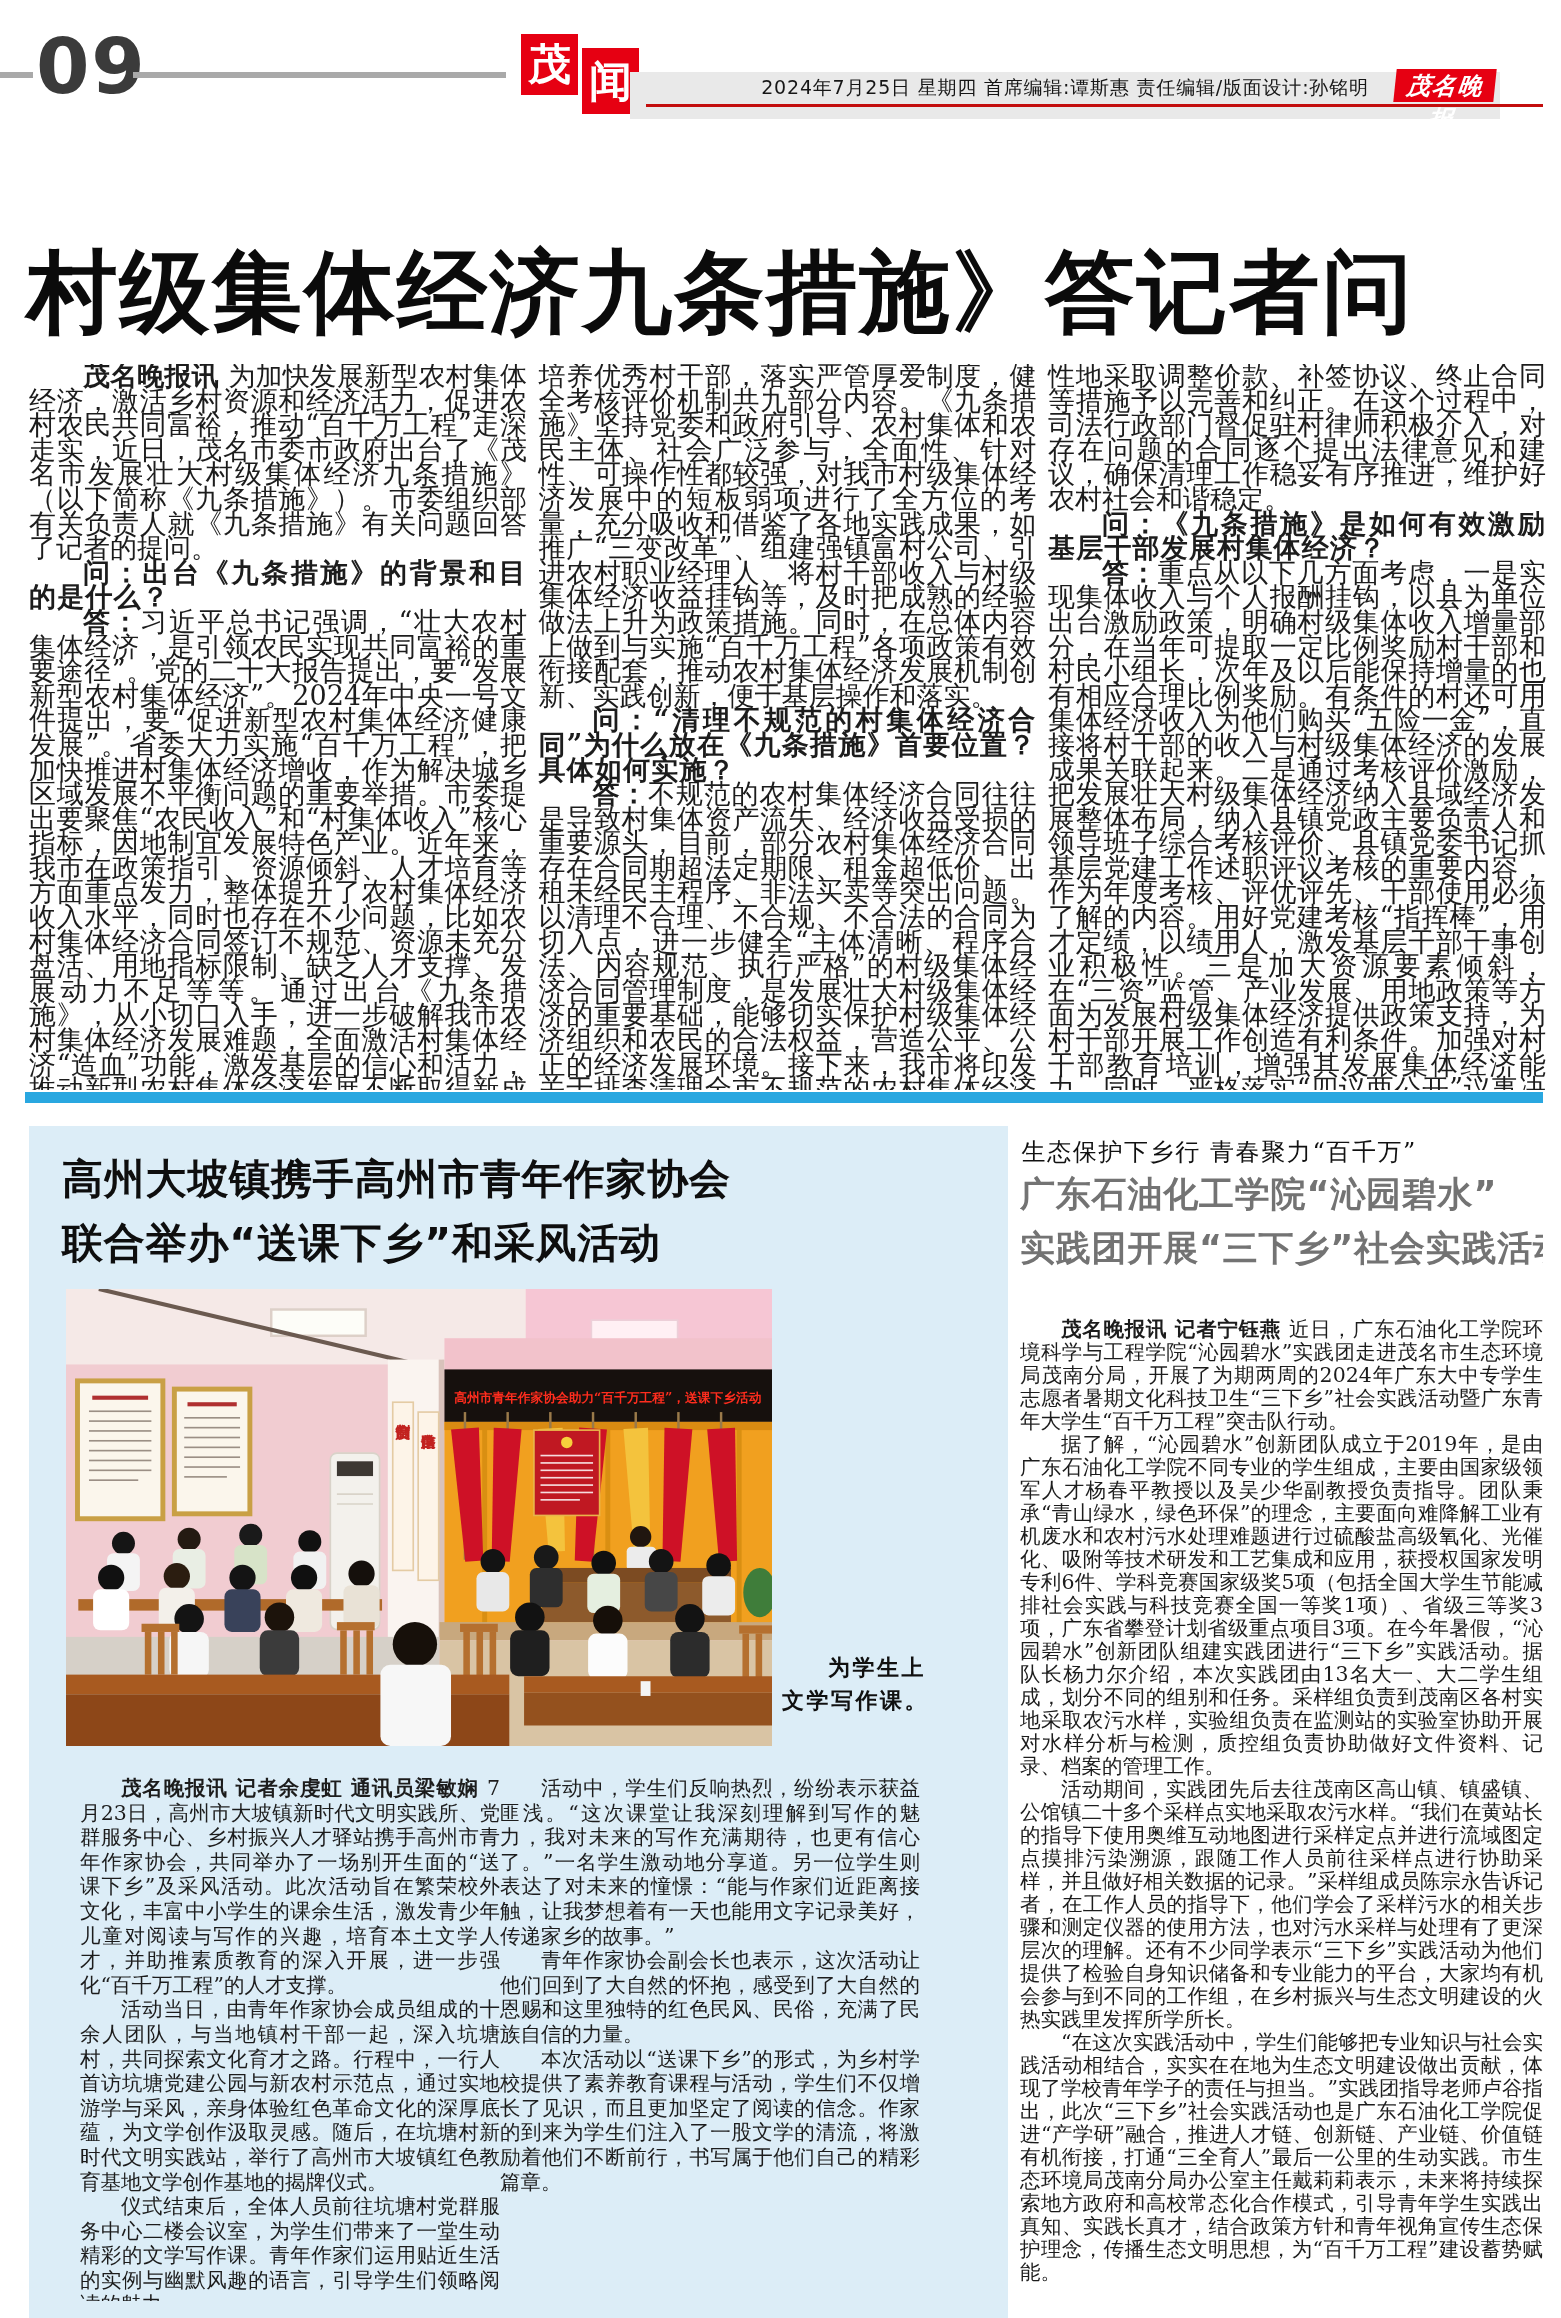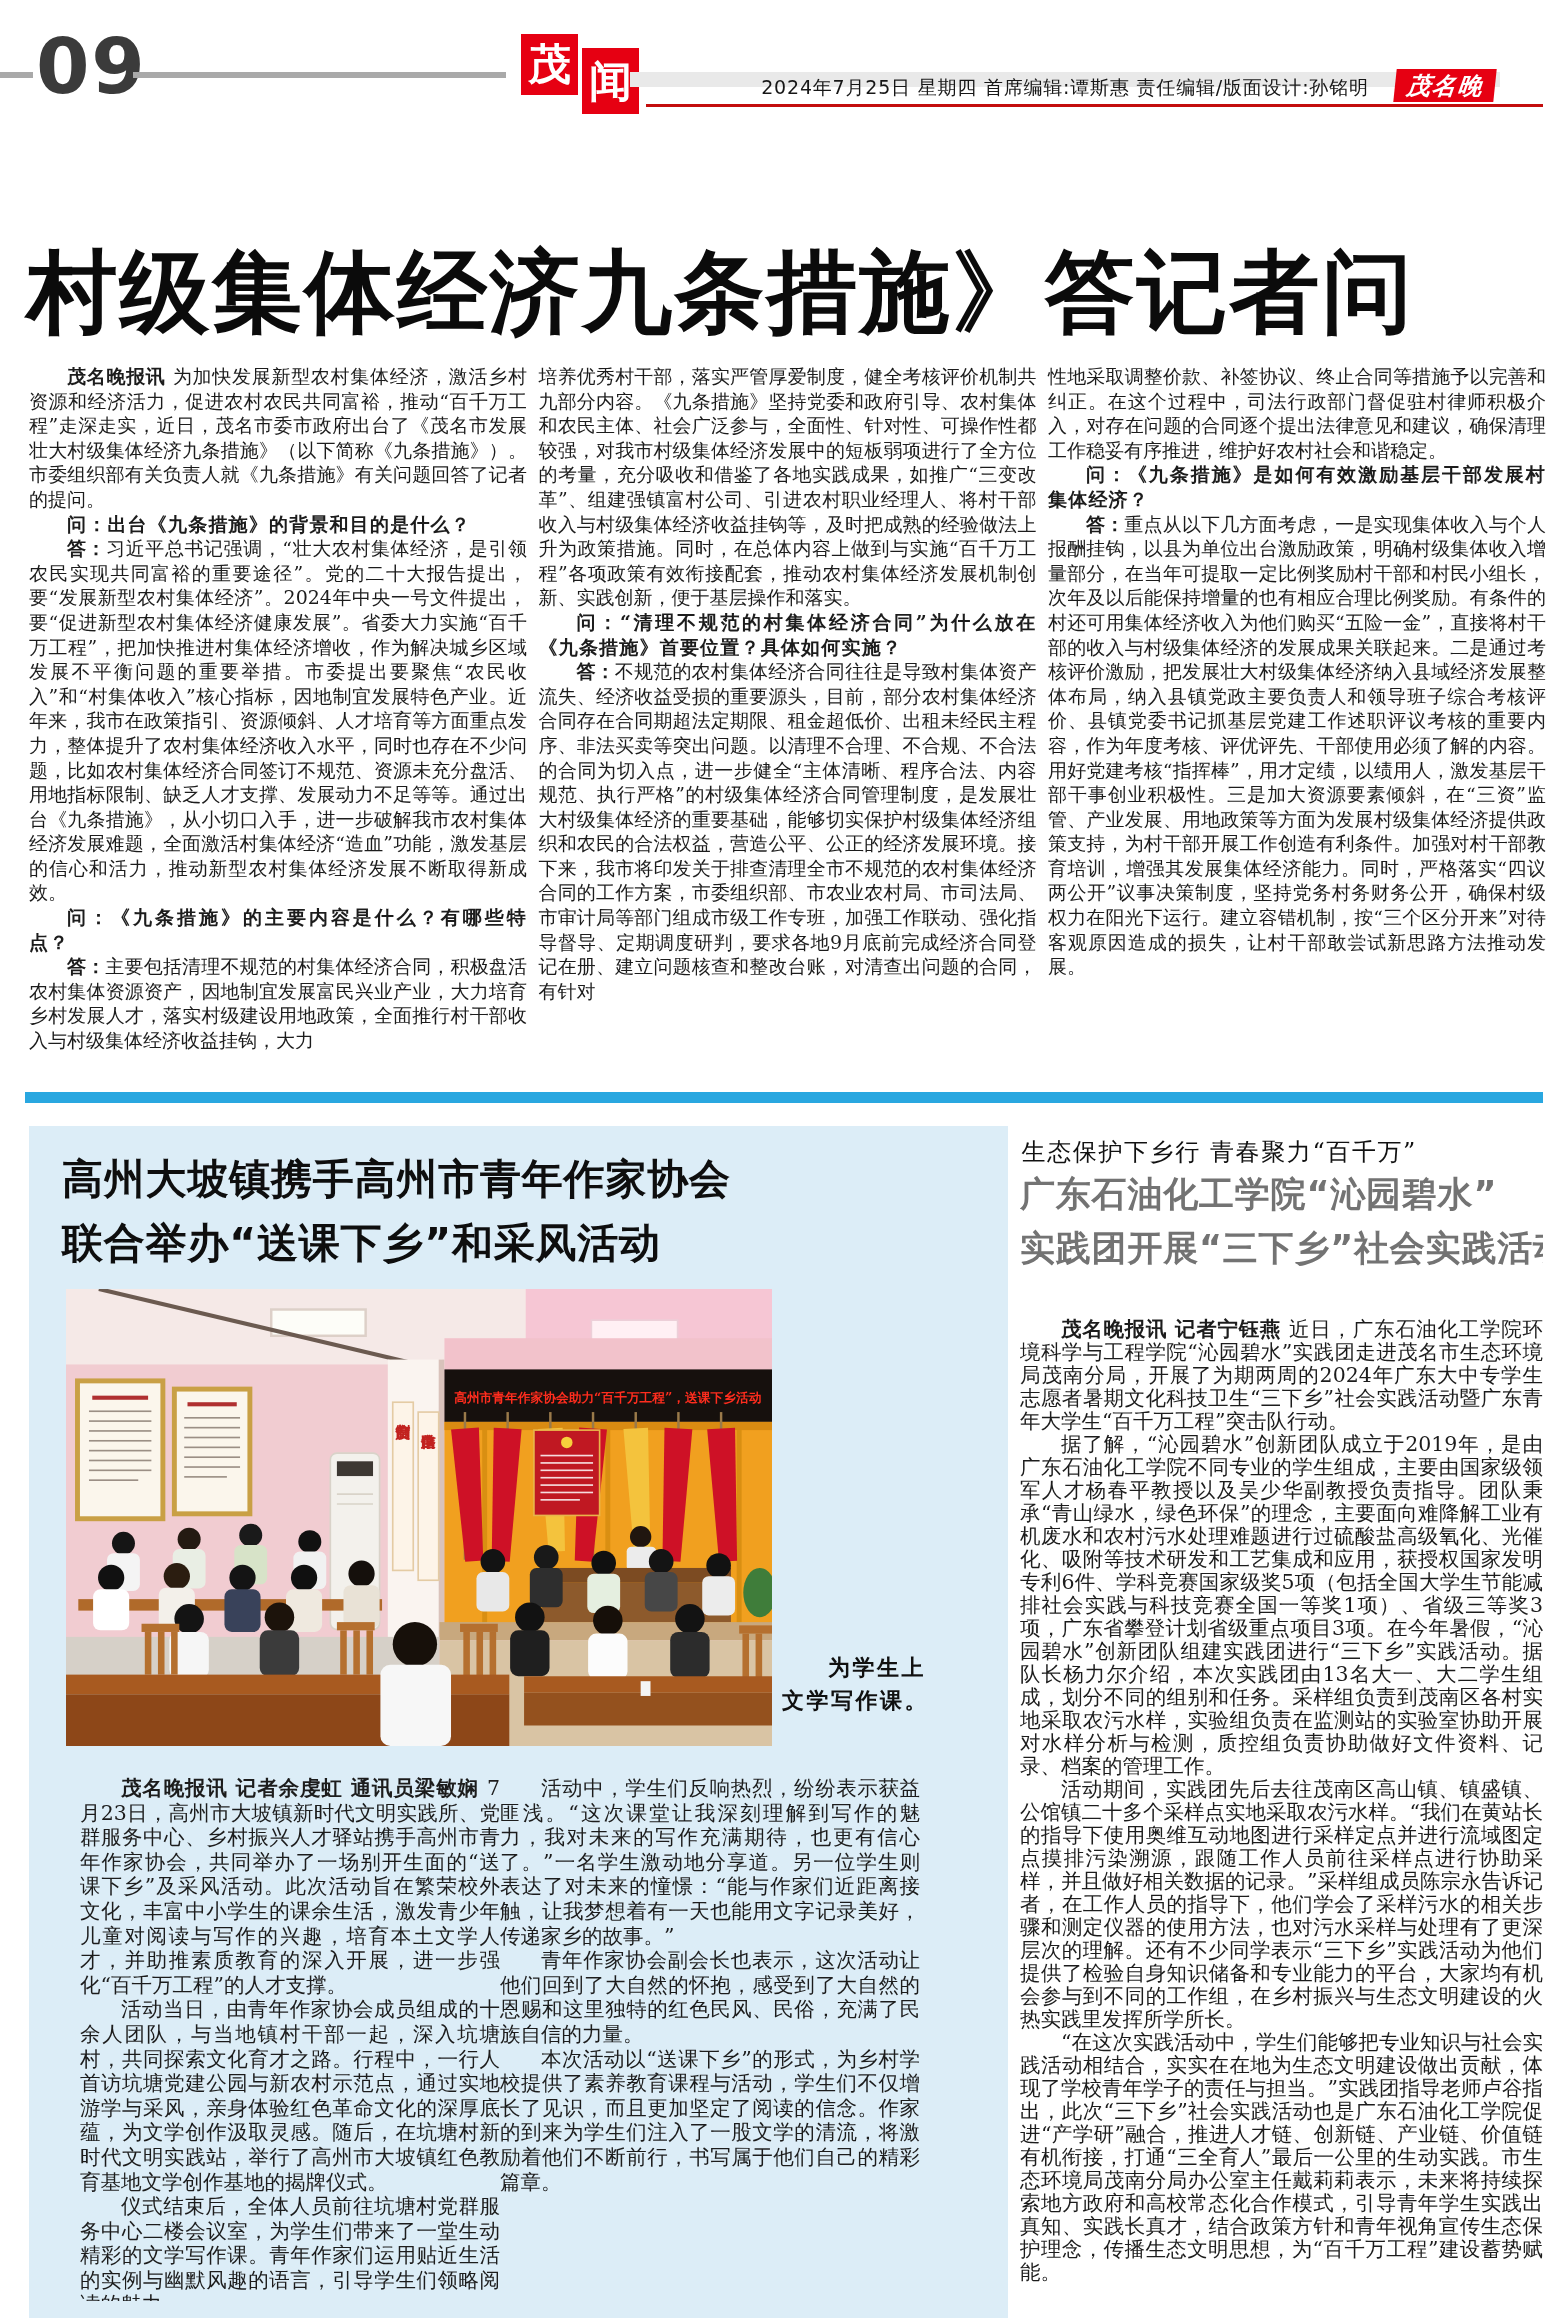--- a/index.html
+++ b/index.html
@@ -12,21 +12,21 @@
   .sec-box{background:#e60012;color:#fff;display:flex;align-items:center;justify-content:center;
            font:700 43px/1 "DejaVu Sans", sans-serif;}
   .date-bar{background:#e9e9e9;font:19px/31px "DejaVu Sans", sans-serif;text-align:center;color:#161616;letter-spacing:0.8px;}
   .red-rule{background:#c30d0d;}
   .masthead{background:#e60012;color:#fff;font:italic 700 24px/33px "DejaVu Serif", serif;
             text-align:center;letter-spacing:1.6px;transform:skewX(-6deg);}
   
   .headline{font:900 90px/98px "DejaVu Sans", sans-serif;color:#0b0b0b;letter-spacing:2.5px;white-space:nowrap;}
   
   .cols{display:flex;gap:11.5px;}
-  .col{flex:1;font-size:19px;line-height:24.6px;text-align:justify;color:#1c1c1c;}
+  .col{flex:1;font-size:27px;line-height:24.6px;text-align:justify;color:#1c1c1c;}
   .col p{margin:0;text-indent:2em;}
   p.noind{text-indent:0 !important;}
   .q{font-weight:700;letter-spacing:1.2px;}
   .ans{font-family:"DejaVu Sans", sans-serif;font-weight:700;}
   .lead{font-family:"DejaVu Sans", sans-serif;font-weight:700;}
   .divider{background:#29a7e0;}
   
   .left-panel{background:#dcedf7;}
   .la-headline{font:900 41px/1 "DejaVu Sans", sans-serif;color:#0e0e0e;letter-spacing:0.8px;white-space:nowrap;}
   .photo{background:#f1ccd1;overflow:hidden;}
@@ -49,21 +49,21 @@
   <div class="abs page-num" style="left:36px;top:28px">09</div>
   <div class="abs hline" style="left:133px;top:72px;width:373px"></div>
 
   <div class="abs sec-box" style="left:521px;top:34px;width:57px;height:61px">
     <span>茂</span>
   </div>
   <div class="abs sec-box" style="left:582px;top:48px;width:57px;height:66px">
     <span>闻</span>
   </div>
 
-  <div class="abs date-bar" style="left:630px;top:72px;width:870px;height:15px">2024年7月25日 星期四 首席编辑:谭斯惠 责任编辑/版面设计:孙铭明</div>
+  <div class="abs date-bar" style="left:630px;top:72px;width:870px;height:47px">2024年7月25日 星期四 首席编辑:谭斯惠 责任编辑/版面设计:孙铭明</div>
   <div class="abs red-rule" style="left:646px;top:104px;width:897px;height:3.3px"></div>
   <div class="abs masthead" style="left:1395px;top:69px;width:100px;height:33px">茂名晚报</div>
 
   <div class="abs headline" style="left:27px;top:243px">村级集体经济九条措施》答记者问</div>
 
   <div class="abs cols" style="left:29px;top:364px;width:1517px;height:726px;overflow:hidden">
     <div class="col">
       <p><span class="lead">茂名晚报讯 </span><span>为加快发展新型农村集体经济，激活乡村资源和经济活力，促进农村农民共同富裕，推动“百千万工程”走深走实，近日，茂名市委市政府出台了《茂名市发展壮大村级集体经济九条措施》（以下简称《九条措施》）。市委组织部有关负责人就《九条措施》有关问题回答了记者的提问。</span></p>
       <p class="q">问：出台《九条措施》的背景和目的是什么？</p>
       <p><span class="ans">答：</span><span>习近平总书记强调，“壮大农村集体经济，是引领农民实现共同富裕的重要途径”。党的二十大报告提出，要“发展新型农村集体经济”。2024年中央一号文件提出，要“促进新型农村集体经济健康发展”。省委大力实施“百千万工程”，把加快推进村集体经济增收，作为解决城乡区域发展不平衡问题的重要举措。市委提出要聚焦“农民收入”和“村集体收入”核心指标，因地制宜发展特色产业。近年来，我市在政策指引、资源倾斜、人才培育等方面重点发力，整体提升了农村集体经济收入水平，同时也存在不少问题，比如农村集体经济合同签订不规范、资源未充分盘活、用地指标限制、缺乏人才支撑、发展动力不足等等。通过出台《九条措施》，从小切口入手，进一步破解我市农村集体经济发展难题，全面激活村集体经济“造血”功能，激发基层的信心和活力，推动新型农村集体经济发展不断取得新成效。</span></p>

